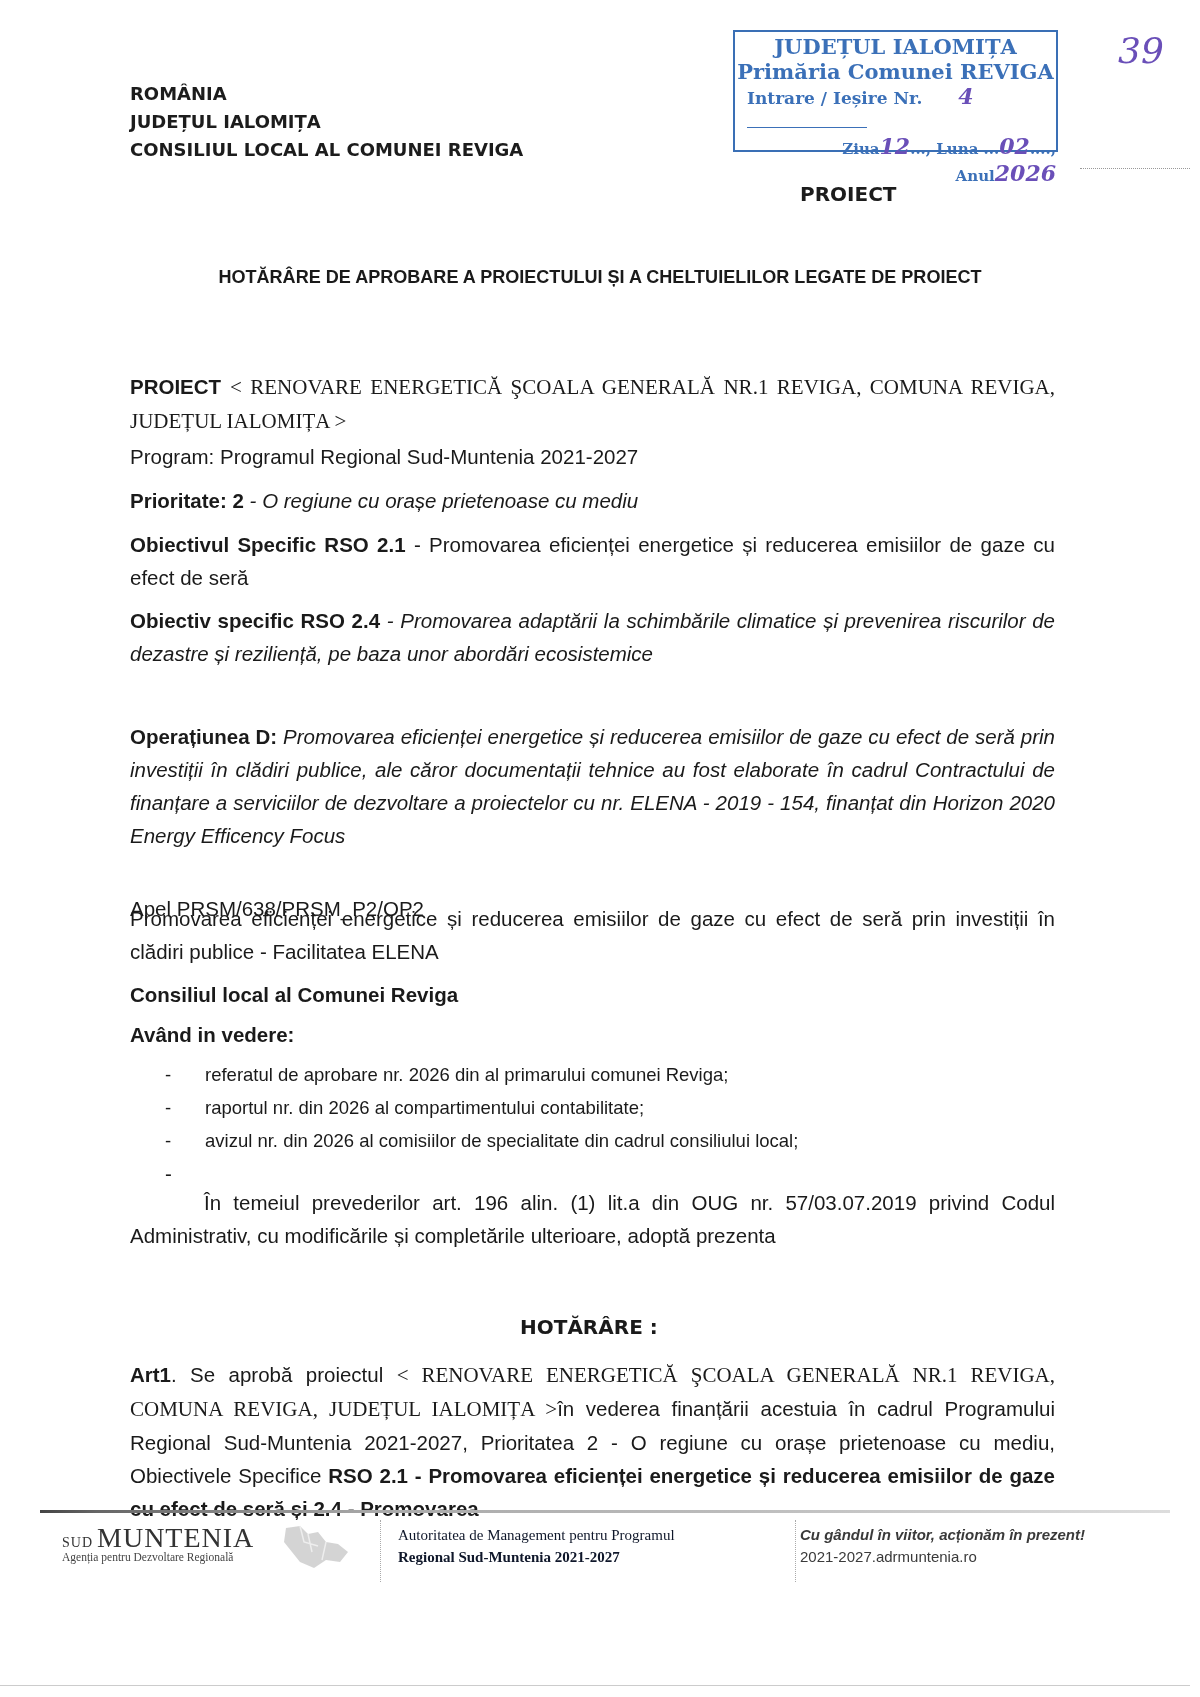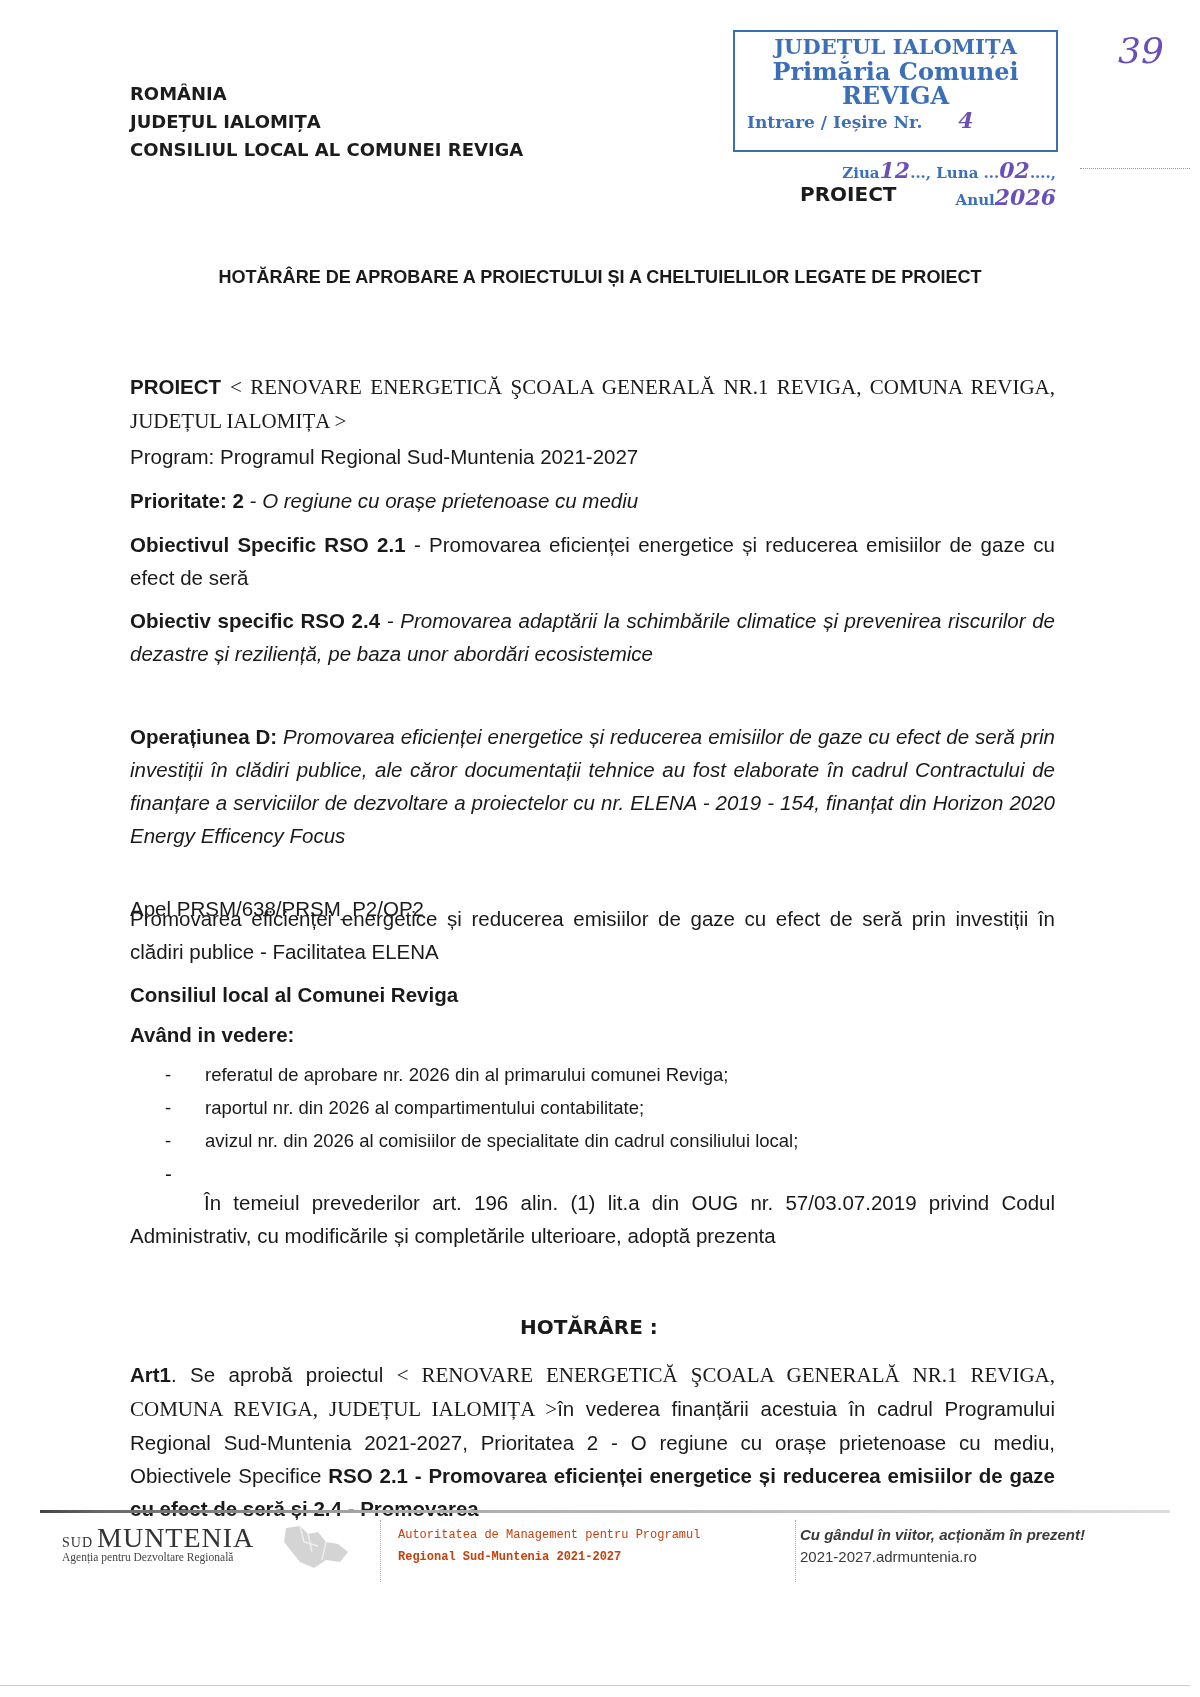--- a/index.html
+++ b/index.html
@@ -3,21 +3,21 @@
 <meta charset="utf-8">
 <style>
   html, body { margin: 0; padding: 0; background: #ffffff; }
   body { width: 1200px; height: 1697px; position: relative; overflow: hidden; color: #1a1a1a;
          font-family: "DejaVu Sans", sans-serif; }
   .abs { position: absolute; }
   .hdr { left: 130px; width: 420px; text-align: left; font-weight: bold; font-size: 18px; line-height: 28px; color: #1c1c1c; }
   .stamp { left: 733px; top: 30px; width: 325px; height: 122px; border: 2px solid #3a6fb5; color: #3b70b8;
            font-family: "DejaVu Serif", serif; font-weight: bold; text-align: center; box-sizing: border-box; }
   .stamp .l1 { font-size: 21px; line-height: 26px; margin-top: 2px; }
-  .stamp .l2 { font-size: 24px; line-height: 24px; }
+  .stamp .l2 { font-size: 21px; line-height: 24px; }
   .stamp .l3 { font-size: 17px; line-height: 24px; text-align: left; padding-left: 12px; }
   .stamp .l4 { font-size: 15px; line-height: 24px; text-align: right; padding-left: 6px; }
   .hand { font-family: "DejaVu Serif", serif; font-style: italic; color: #6a4fb8; }
   .page-num { left: 1118px; top: 30px; font-size: 36px; }
   .rule-dots { left: 1080px; top: 168px; width: 110px; border-top: 1px dotted #999; }
   .proiect-label { left: 800px; top: 182px; font-weight: bold; font-size: 20px; color: #1c1c1c; }
   .title { left: 160px; width: 880px; top: 262px; text-align: center; font-weight: bold; font-size: 19px; line-height: 30px;
            font-family: "Liberation Sans", sans-serif; transform: scaleX(0.95); transform-origin: center; }
   .body-text { left: 130px; width: 925px; font-size: 20.5px; line-height: 33px; text-align: justify; font-family: "Liberation Sans", sans-serif; }
   .serifcaps { font-family: "Liberation Serif", serif; font-size: 21px; }
@@ -28,21 +28,21 @@
   .bullets .dash { width: 40px; }
   .bullets .big { font-size: 20.5px; }
   .hot-head { left: 520px; top: 1315px; font-weight: bold; font-size: 20px; }
   .footer-rule { left: 40px; top: 1510px; width: 1130px; height: 3px; background: linear-gradient(90deg,#444 0,#666 5%,#aaa 30%,#bbb 60%,#ddd 100%); }
   .footer-logo { left: 62px; top: 1522px; width: 300px; height: 50px; }
   .footer-logo .brand { font-family: "Liberation Serif", serif; font-size: 28px; color: #333; letter-spacing: 1px; }
   .footer-logo .brand small { font-size: 14px; font-variant: small-caps; margin-right: 4px; }
   .footer-logo .sub { font-family: "Liberation Serif", serif; font-size: 11.5px; color: #444; margin-top: -3px; }
   .map-icon { left: 278px; top: 1522px; width: 78px; height: 52px; }
   .sep { width: 0; border-left: 1px dotted #aaa; top: 1520px; height: 62px; }
-  .footer-auth { left: 398px; top: 1524px; font-family: Liberation Mono, monospace; font-size: 12px; line-height: 22px; color: #c2410c; }
+  .footer-auth { left: 398px; top: 1524px; font-family: Liberation Serif, serif; font-size: 15px; line-height: 22px; color: #0f172a; }
   .footer-motto { left: 800px; top: 1524px; font-family: "Liberation Sans", sans-serif; font-size: 15px; line-height: 22px; color: #3a3a3a; }
   .bottom-rule { left: 0; top: 1685px; width: 1190px; border-top: 1px solid #ccc; }
 </style>
 </head>
 <body>
 
 <div class="abs hdr" style="top:80px;">ROMÂNIA</div>
 <div class="abs hdr" style="top:108px;">JUDEȚUL IALOMIȚA</div>
 <div class="abs hdr" style="top:136px;">CONSILIUL LOCAL AL COMUNEI REVIGA</div>
 

